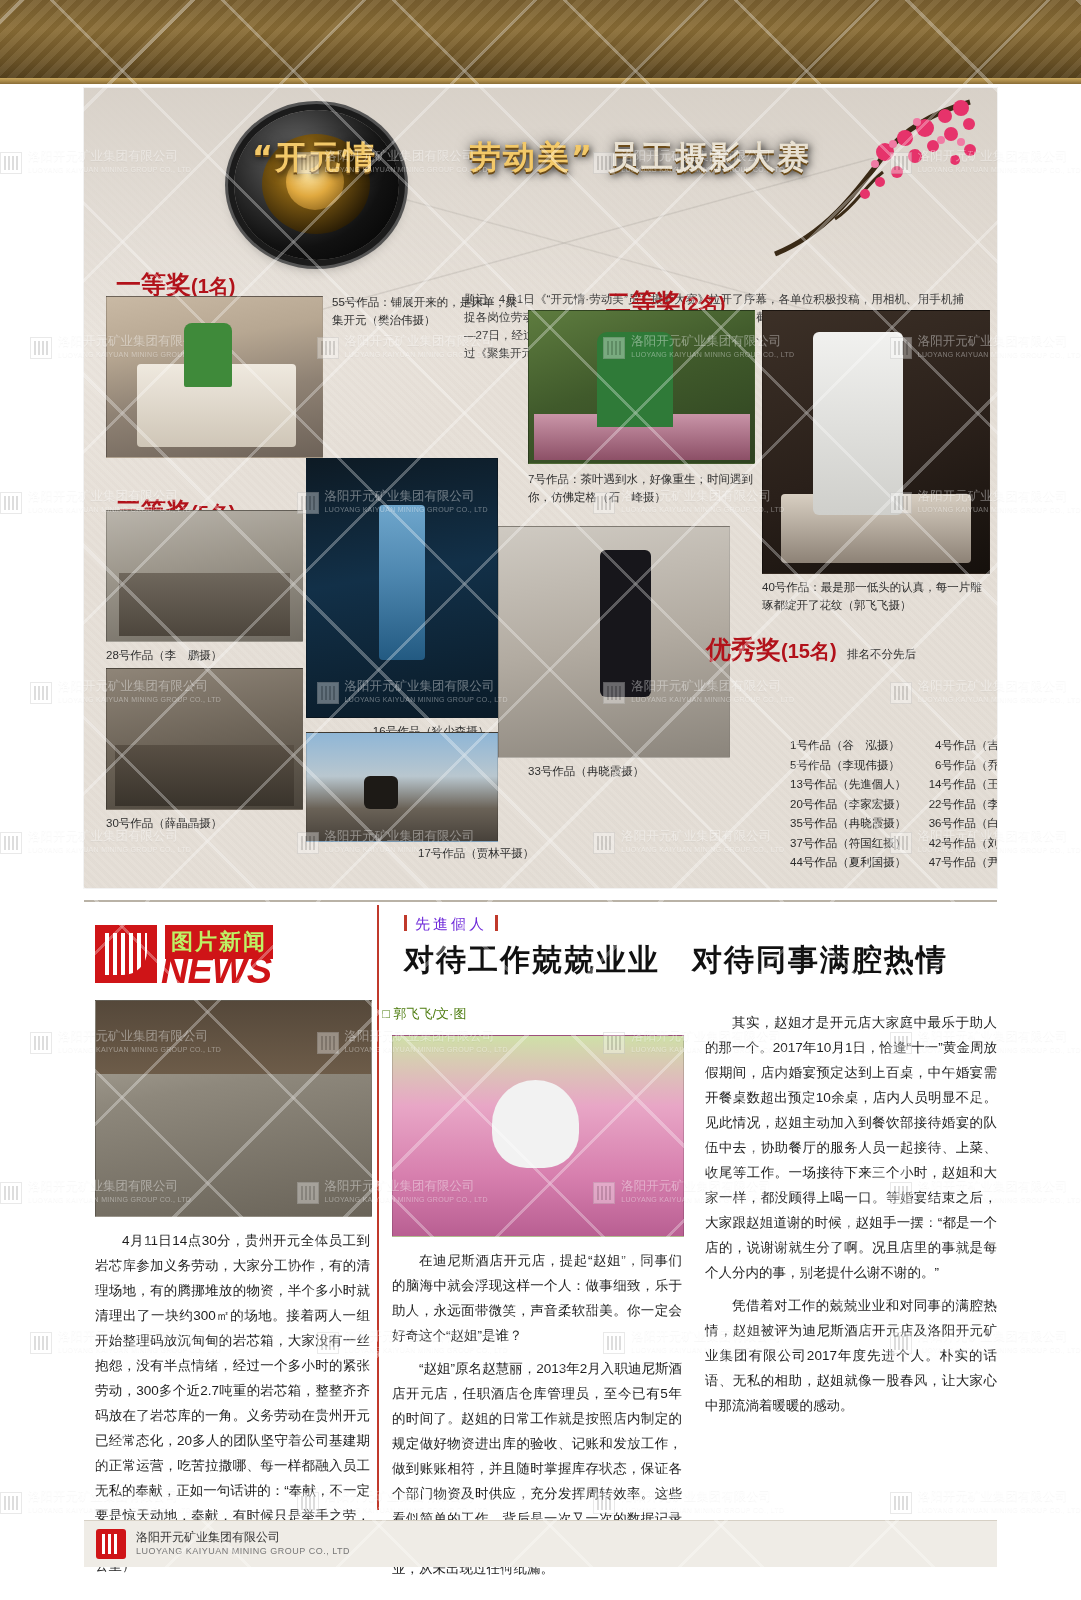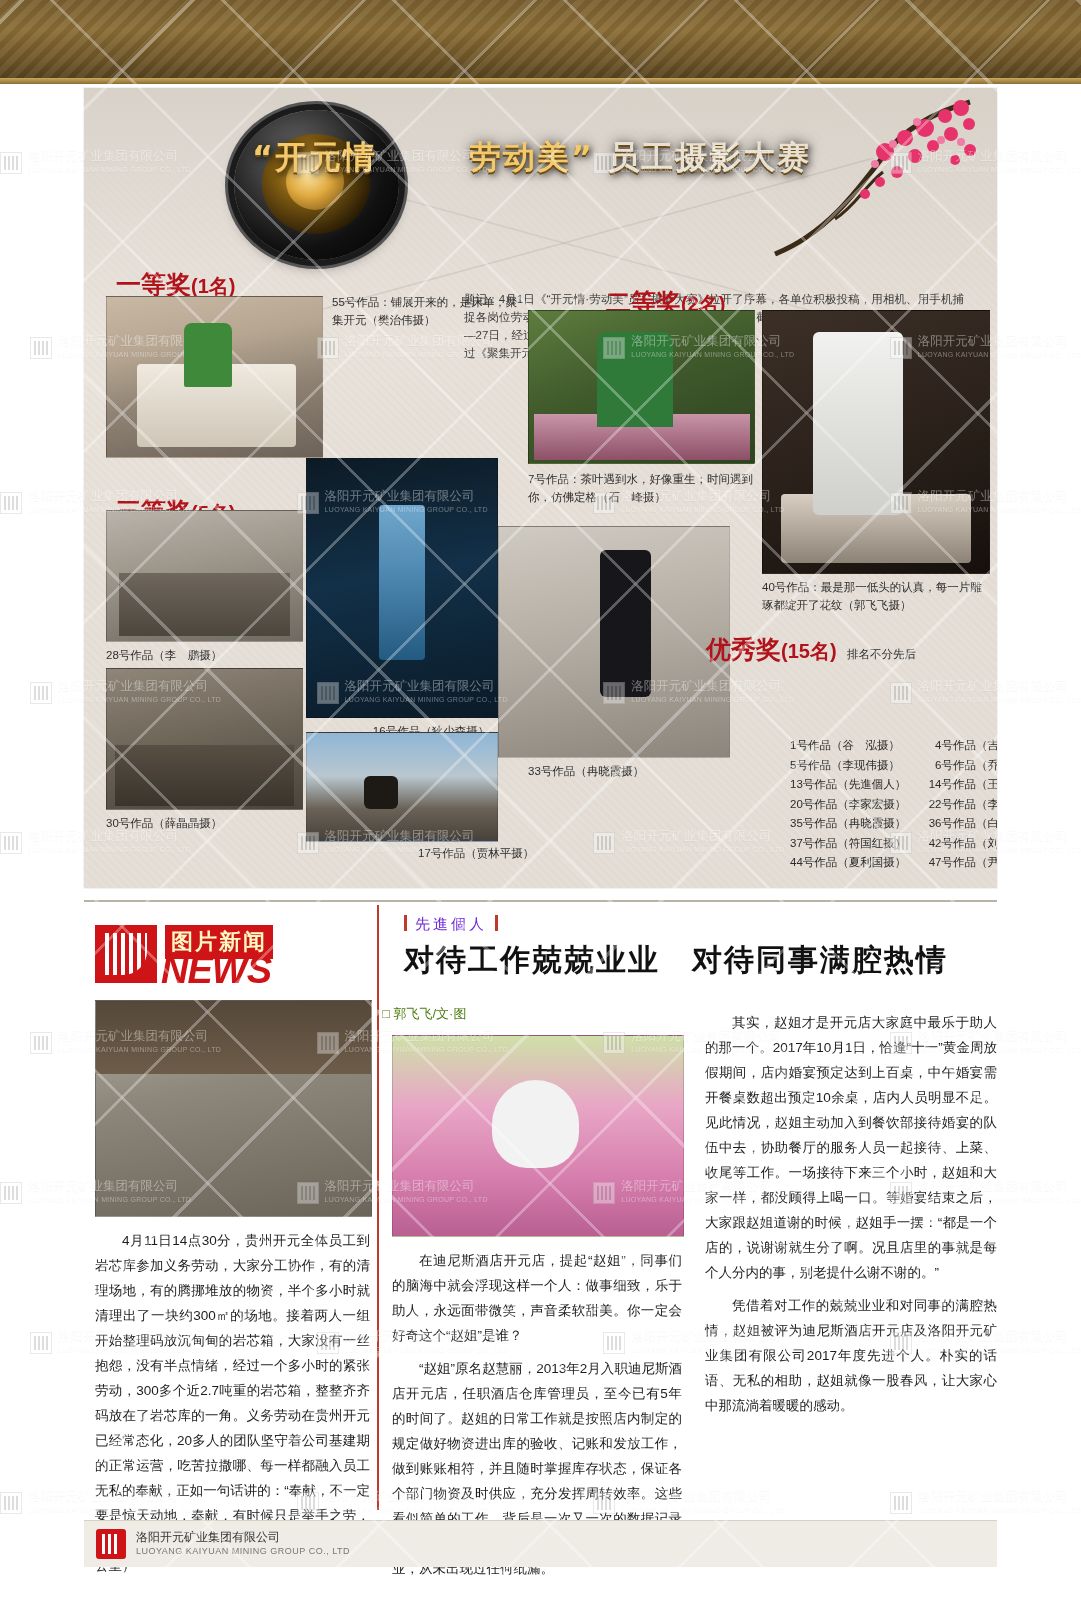--- a/index.html
+++ b/index.html
@@ -103,21 +103,21 @@
 
   .exlist{position:absolute;left:706px;top:648px;width:255px;font-size:11.5px;color:#2b2b2b;line-height:19.5px;}
   .exlist .row{display:flex;justify-content:space-between;}
   .exlist .row span{white-space:nowrap;}
 
   
   .newslogo{position:absolute;left:95px;top:925px;width:255px;height:58px;}
   .newslogo .sq{position:absolute;left:0;top:0;width:62px;height:58px;background:#cf1417;}
   .newslogo .sq:after{content:"";position:absolute;left:10px;top:8px;width:42px;height:42px;
     background:repeating-linear-gradient(90deg,#fff 0 4px,#cf1417 4px 8px);border-radius:0 0 24px 0;}
-  .newslogo .cn{position:absolute;left:70px;top:0px;background:#cf1417;color:#fef9c3;font-size:22px;font-weight:bold;padding:2px 6px;letter-spacing:2px;}
+  .newslogo .cn{position:absolute;left:70px;top:0px;background:#cf1417;color:#bef264;font-size:22px;font-weight:bold;padding:2px 6px;letter-spacing:2px;}
   .newslogo .en{position:absolute;left:66px;top:24px;font-size:38px;font-weight:bold;color:#cf1417;letter-spacing:-1px;font-style:italic;}
 
   .vrule{position:absolute;left:377px;top:905px;width:2px;height:605px;background:#c0392b;}
   .hrule{position:absolute;left:84px;top:900px;width:913px;height:2px;background:#b9b2a6;}
 
   .kicker{position:absolute;left:404px;top:915px;font-size:15px;color:#6d28d9;letter-spacing:3px;}
   .kicker .bar{display:inline-block;width:3px;height:16px;background:#c0392b;margin-right:8px;vertical-align:-2px;}
   .headline{position:absolute;left:404px;top:940px;width:580px;font-size:30px;font-weight:bold;color:#111;letter-spacing:2px;}
   .byline{position:absolute;left:382px;top:1005px;font-size:13px;color:#4d7c0f;}
 

